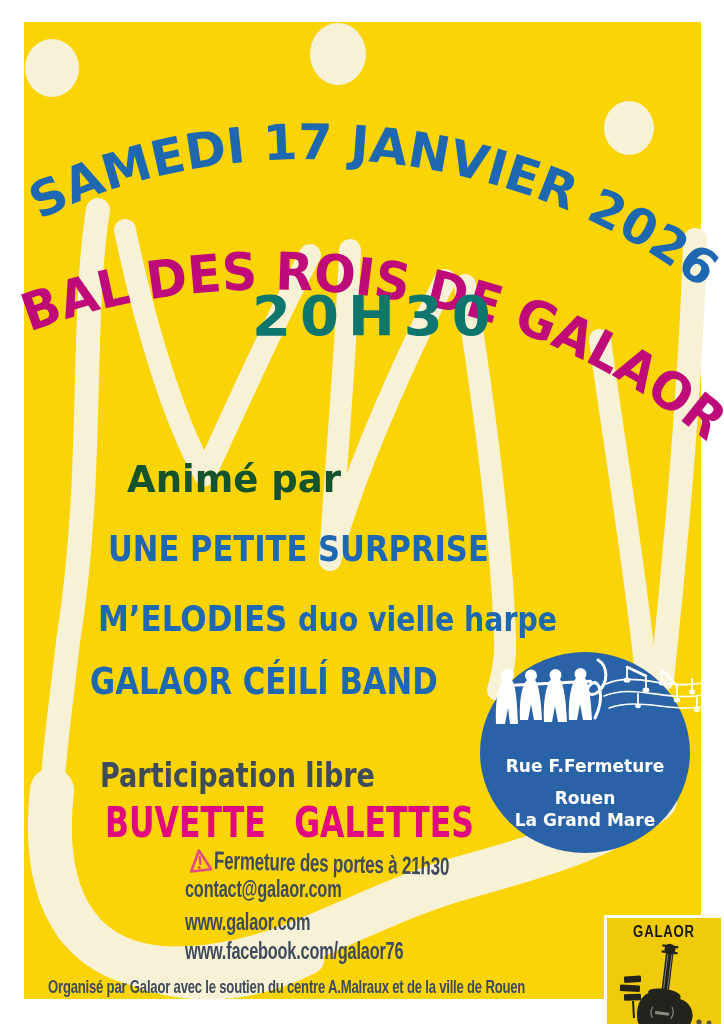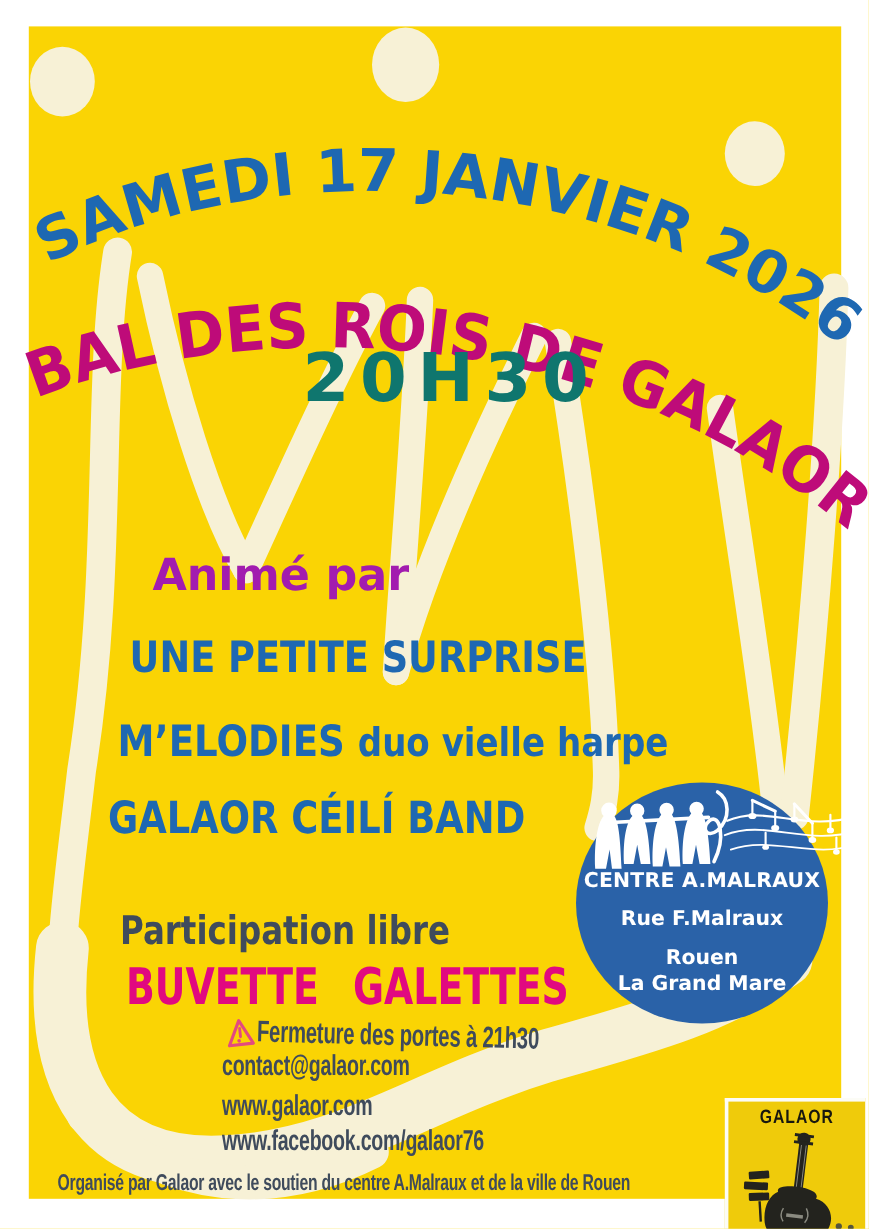--- a/index.html
+++ b/index.html
@@ -15,21 +15,21 @@
   .layer{position:absolute;left:0;top:0;width:677px;height:977px;}
   svg{display:block;overflow:visible;}
   .comic{font-family:"DejaVu Sans",sans-serif;font-weight:bold;white-space:nowrap;}
   .cond{font-family:"Liberation Sans",sans-serif;font-weight:bold;white-space:nowrap;
         letter-spacing:-0.3px;transform-origin:0 50%;}
   .abs{position:absolute;}
   
   .arc1-text{fill:#1E68B2;font-family:"DejaVu Sans",sans-serif;font-weight:bold;font-size:49px;}
   .arc2-text{fill:#BE0B79;font-family:"DejaVu Sans",sans-serif;font-weight:bold;font-size:52px;}
   .time{left:228px;top:261px;font-size:56px;letter-spacing:9px;color:#0f766e;}
-  .intro{left:103px;top:436px;font-size:37px;color:#a21caf;}
+  .intro{left:103px;top:436px;font-size:37px;color:#14532d;}
   .act1{left:84px;top:506px;font-size:36px;color:#1E68B2;transform:scaleX(.85);transform-origin:0 0;}
   .act2{left:74px;top:576px;font-size:36px;color:#1E68B2;transform:scaleX(.86);transform-origin:0 0;}
   .act2 .desc{font-size:33px;font-weight:bold;}
   .act3{left:66px;top:638px;font-size:37px;color:#1E68B2;transform:scaleX(.83);transform-origin:0 0;}
   .participation{left:76px;top:734px;font-size:33px;color:#3F4B5C;transform:scaleX(.82);transform-origin:0 0;}
   .buvette{left:81px;top:776px;font-size:42px;color:#E10980;transform:scaleX(.75);transform-origin:0 0;}
   .buvette .wordgap{display:inline-block;width:38px;}
   .warnrow{left:164px;top:828px;transform:rotate(1.5deg);}
   .warnrow .wtext{display:inline-block;font-size:25px;color:#3F4B5C;transform:scaleX(.68);transform-origin:0 50%;vertical-align:middle;}
   .warn-tri{display:inline-block;vertical-align:middle;margin-right:2px;}
@@ -142,22 +142,21 @@
         <g fill="#ffffff">
           <ellipse cx="141" cy="26" rx="3.4" ry="2.6"></ellipse>
           <ellipse cx="160" cy="36" rx="3.4" ry="2.6"></ellipse>
           <ellipse cx="176" cy="29" rx="3.2" ry="2.5"></ellipse>
           <ellipse cx="191" cy="46" rx="3.2" ry="2.5"></ellipse>
           <ellipse cx="206" cy="38" rx="3" ry="2.4"></ellipse>
           <ellipse cx="152" cy="52" rx="2.8" ry="2.2"></ellipse>
           <ellipse cx="211" cy="56" rx="2.8" ry="2.2"></ellipse>
         </g>
       </svg>
-      <div class="vline vname">CENTRE A.MALRAUX</div>
-      <div class="vline vstreet">Rue F.Malraux</div>
+      <div class="vline vstreet">Rue F.Fermeture</div>
       <div class="vline vdistrict">La Grand Mare</div>
       <div class="vline vcity">Rouen</div>
     </div>
   </div>
 
   <div class="album">
     <div class="album-title">GALAOR</div>
     <svg class="album-art" width="114" height="112" viewBox="0 0 114 112">
       <ellipse cx="55" cy="104" rx="32" ry="3.5" fill="rgba(60,50,0,0.18)"></ellipse>
       <g fill="#23231E">

